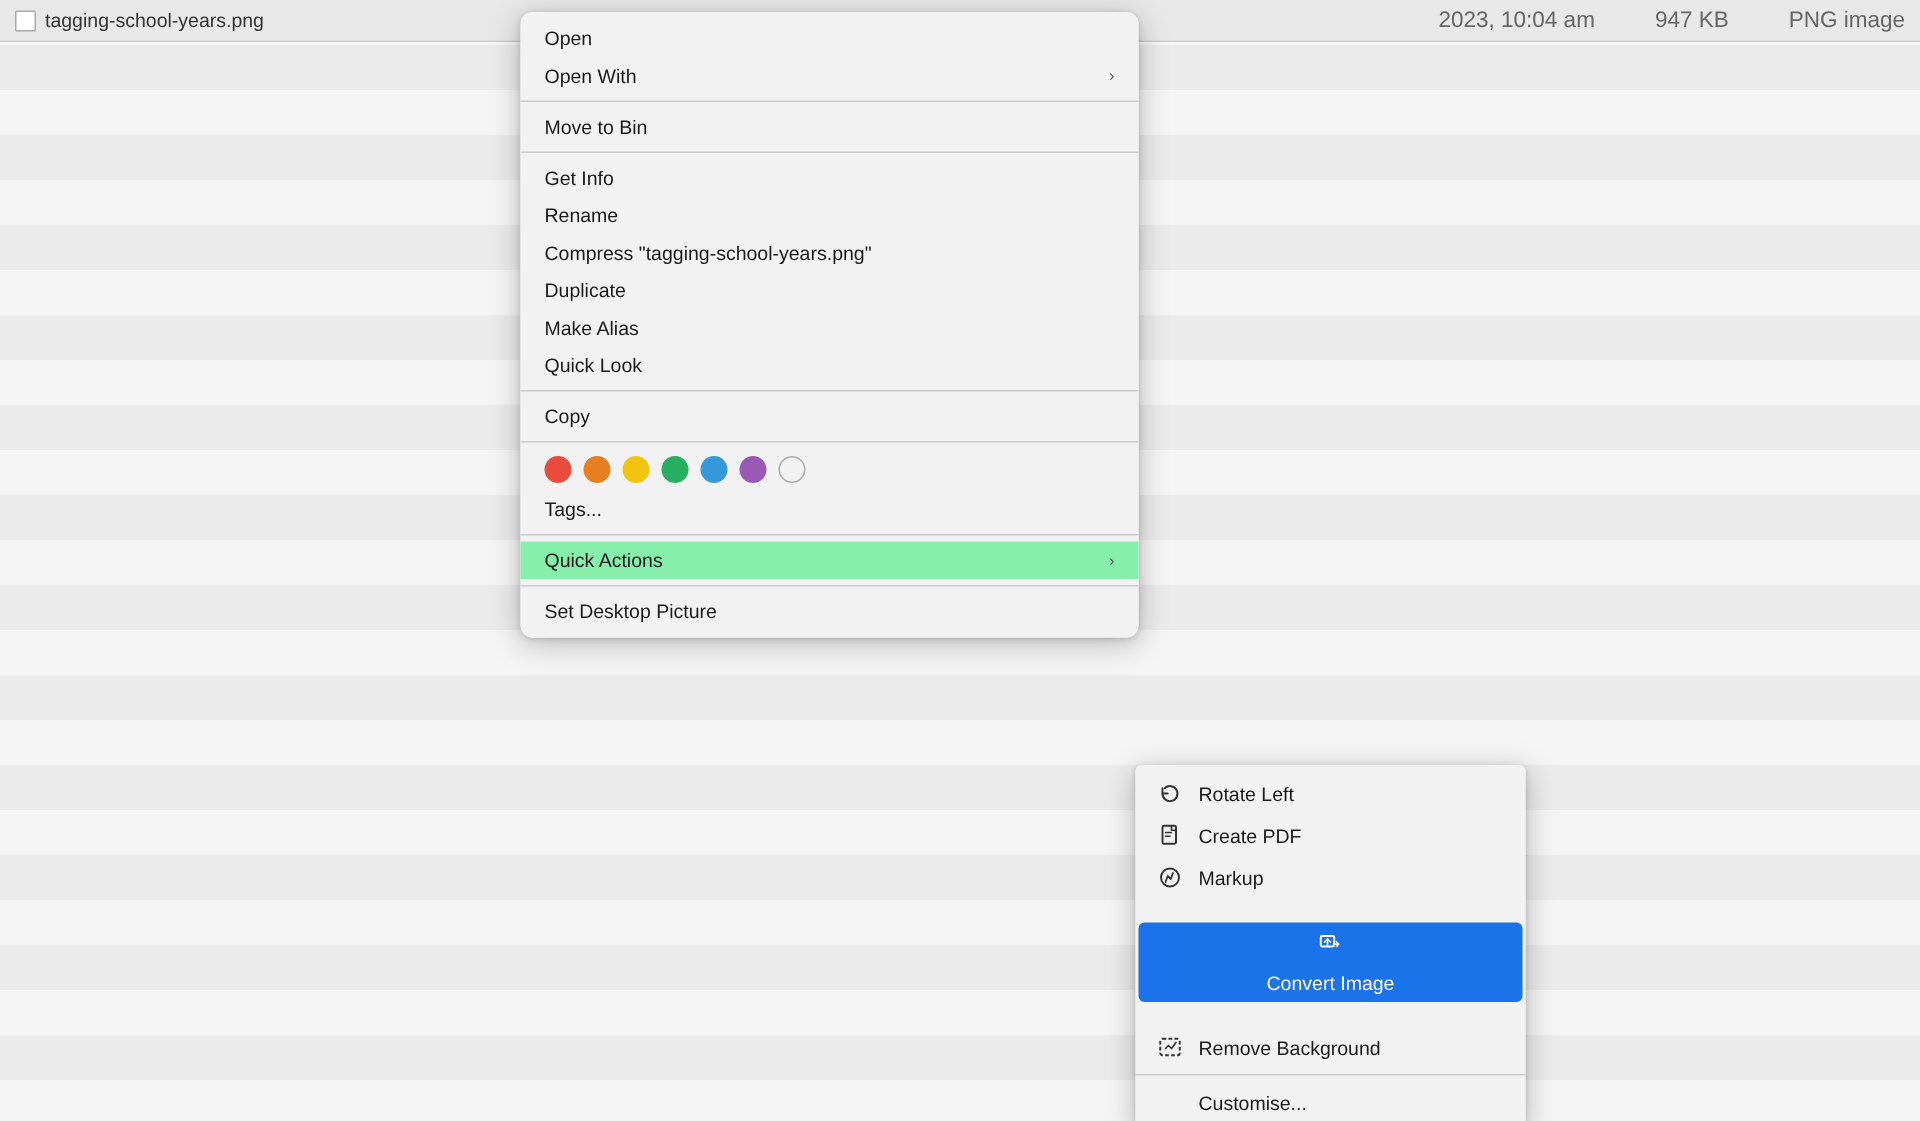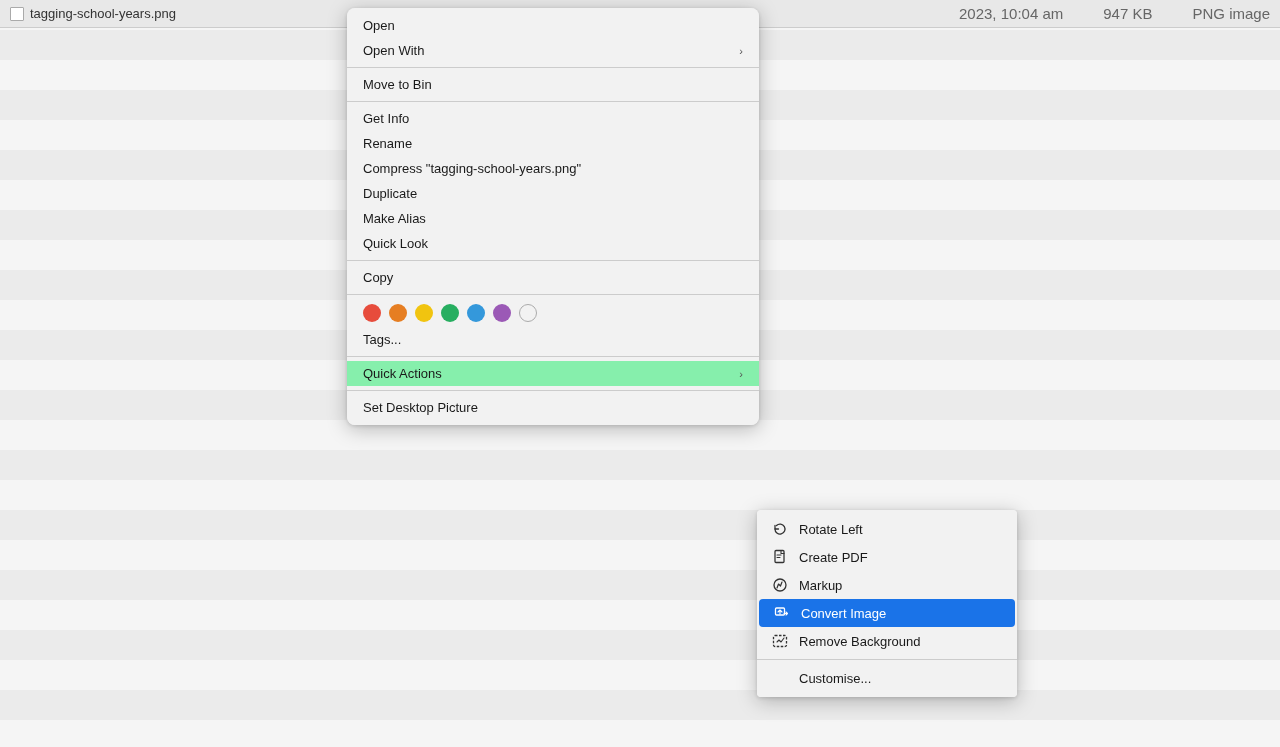--- a/index.html
+++ b/index.html
@@ -165,21 +165,22 @@
       color: #1a1a1a;
       font-size: 13px;
       min-height: 24px;
       gap: 10px;
     }
 
     .submenu-item.highlighted {
       background: #1a73e8;
       color: white;
       border-radius: 4px;
-      margin: 0 2px;
+      margin: 16px 2px;
+      flex-direction: column;
     }
 
     .submenu-separator {
       height: 1px;
       background: #ccc;
       margin: 4px 0;
     }
 
     .submenu-icon {
       width: 18px;

